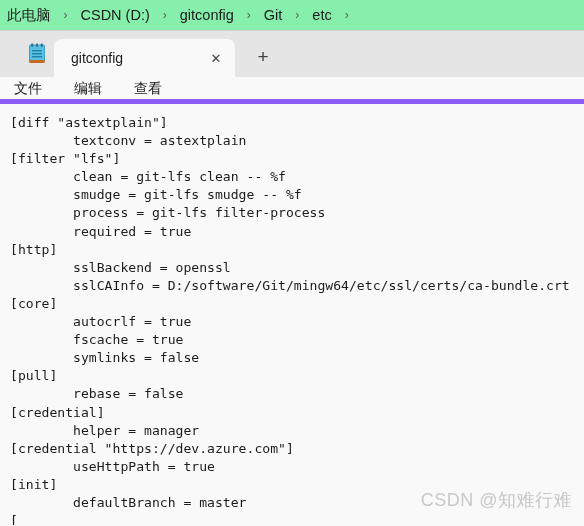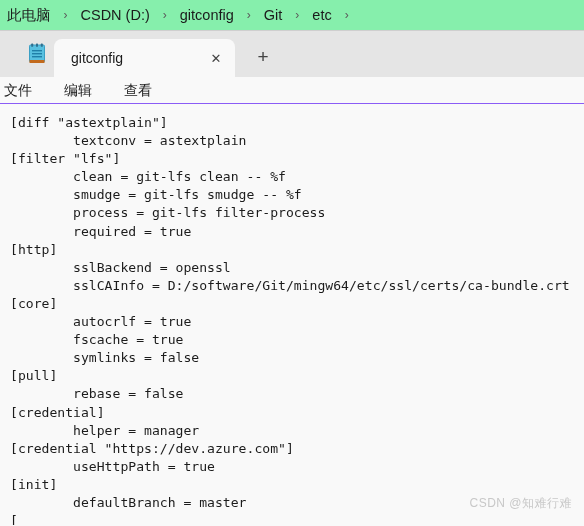--- a/index.html
+++ b/index.html
@@ -97,23 +97,23 @@
     flex: none;
     border-radius: 5px;
   }
 
   
   .menubar {
     height: 27px;
     background: #f9f9f9;
     display: flex;
     align-items: center;
-    padding-left: 0;
-    box-sizing: border-box;
-    border-bottom: 1px solid #8b5cf6;
+    padding-left: 10px;
+    box-sizing: border-box;
+    border-bottom: 5px solid #8b5cf6;
   }
   .menu-item {
     font-size: 14px;
     color: #1b1b1b;
     margin-right: 24px;
     padding: 2px 4px;
     border-radius: 4px;
     line-height: 1;
     white-space: nowrap;
   }
@@ -136,21 +136,21 @@
     white-space: pre;
     tab-size: 8;
     -moz-tab-size: 8;
     padding-left: 10px;
     letter-spacing: 0px;
   }
   .watermark {
     position: absolute;
     right: 12px;
     bottom: 13px;
-    font-size: 12px;
+    font-size: 18px;
     color: #c8c8c8;
     font-family: "Liberation Sans", sans-serif;
     letter-spacing: 0.5px;
     user-select: none;
   }
 </style>
 </head>
 <body>
 
 <div class="breadcrumb-bar">

